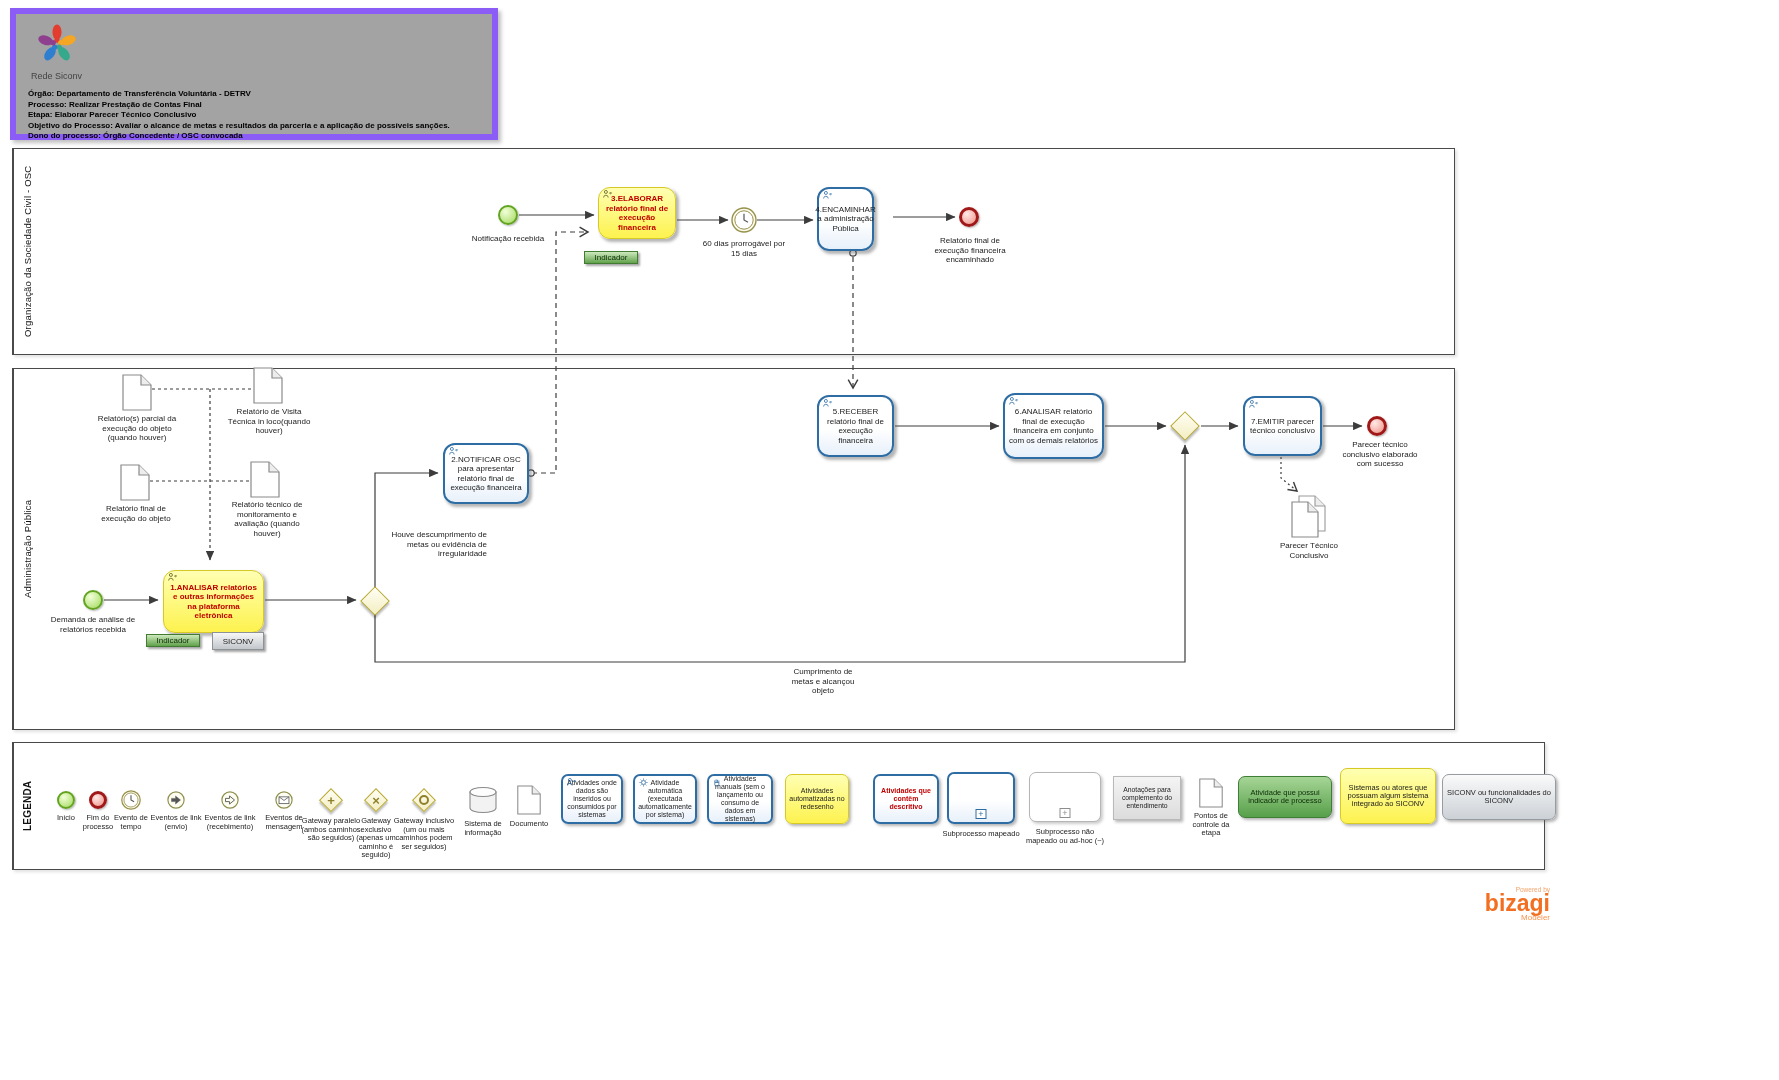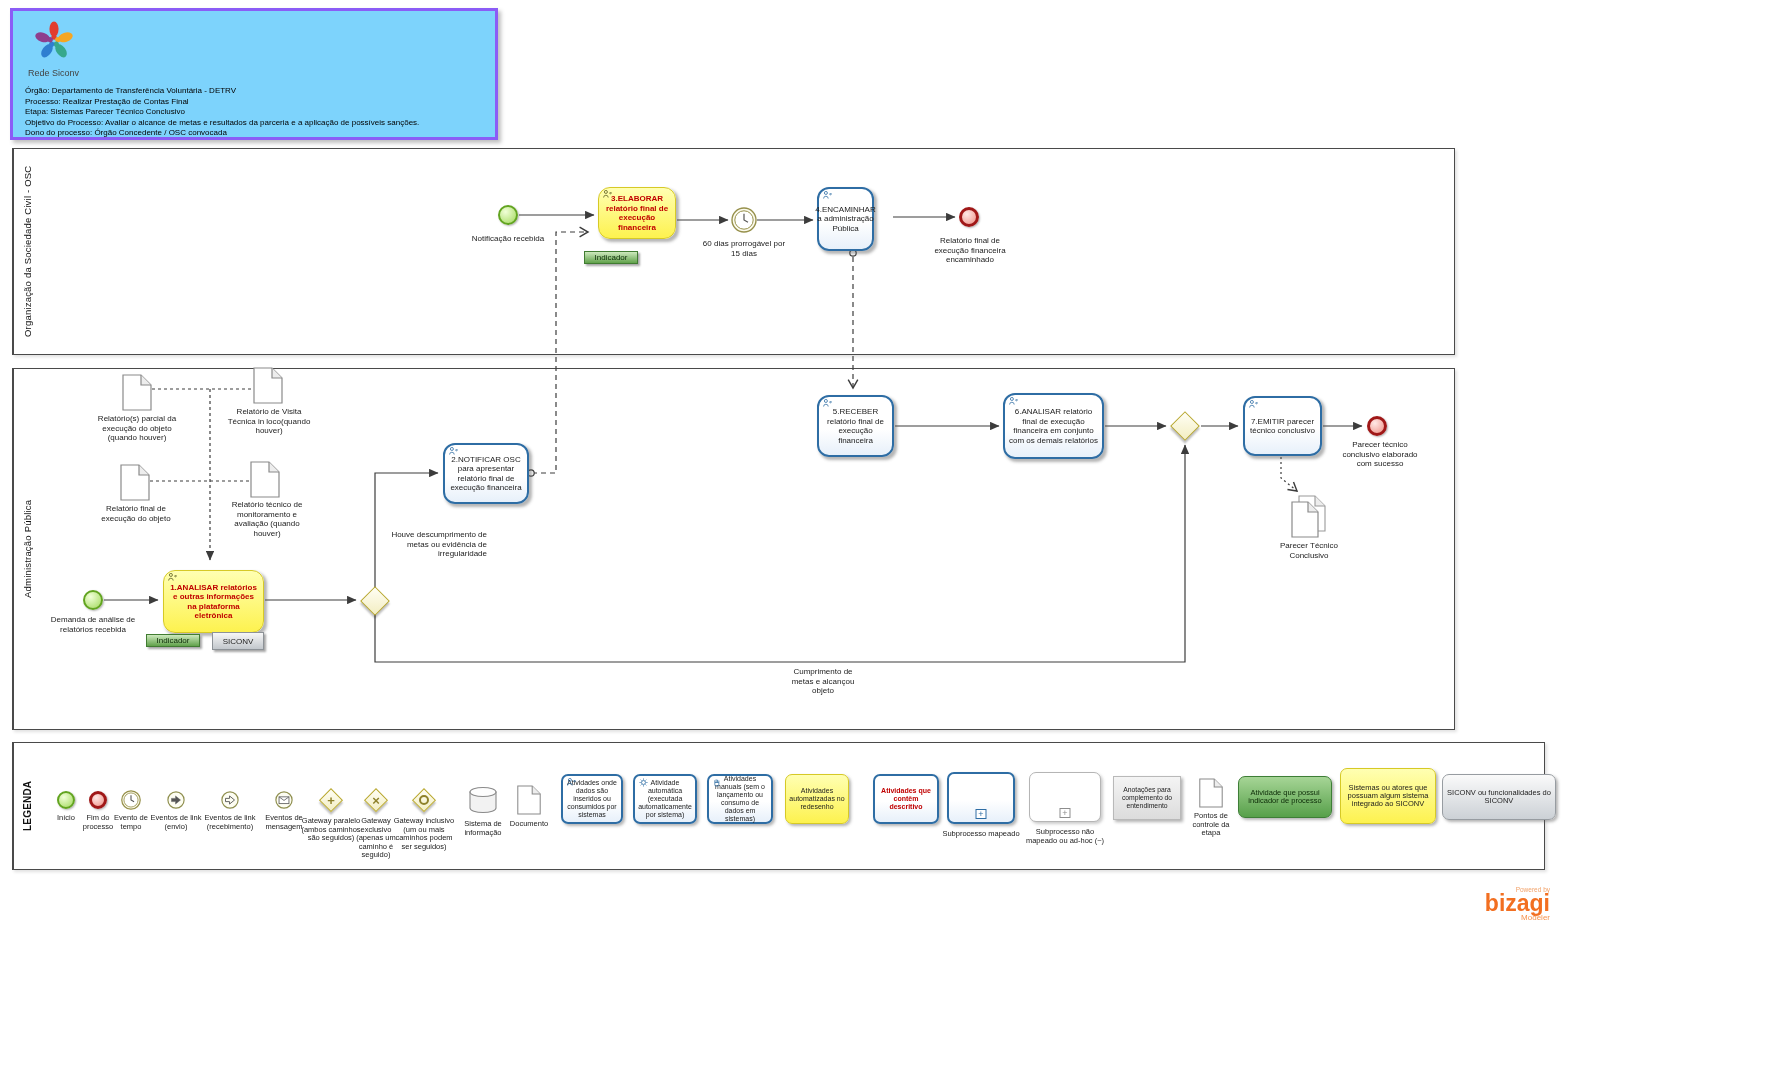--- a/index.html
+++ b/index.html
@@ -7,22 +7,22 @@
   #canvas{position:relative;width:1779px;height:1080px;background:#fff;overflow:hidden;
           font-family:"Liberation Sans","DejaVu Sans",sans-serif;color:#222}
   .abs{position:absolute}
   
   .lane{position:absolute;border:1px solid #4a4a4a;background:#fff;box-shadow:2px 2px 3px rgba(0,0,0,.12)}
   .lane-title{position:absolute;left:0;top:0;bottom:0;width:27px;border-right:1px solid #4a4a4a;
               display:flex;align-items:center;justify-content:center;writing-mode:vertical-rl;
               transform:rotate(180deg);font-size:9.5px;color:#111;letter-spacing:.2px;text-align:center}
   .lane-title.bold{font-weight:bold;font-size:10px}
   
-  .header{border:3px solid #8b5cf6;background:#7dd3fc;box-shadow:3px 3px 4px rgba(0,0,0,.25)}
-  .hl{font-size:8px;font-weight:normal;line-height:10.5px;color:#000;white-space:nowrap}
+  .header{border:6px solid #8b5cf6;background:#a3a3a3;box-shadow:3px 3px 4px rgba(0,0,0,.25)}
+  .hl{font-size:8px;font-weight:bold;line-height:10.5px;color:#000;white-space:nowrap}
   
   .lbl{position:absolute;font-size:8px;line-height:9.5px;text-align:center;color:#222}
   .leg-lbl{position:absolute;font-size:7.5px;line-height:8.5px;text-align:center;color:#222}
   
   .task{position:absolute;border-radius:12px;display:flex;align-items:center;justify-content:center;
         text-align:center;font-size:8px;line-height:9.5px;padding:3px 4px;
         box-shadow:2.5px 2.5px 3px rgba(90,90,90,.45)}
   .leg-task{position:absolute;border-radius:7px;display:flex;align-items:center;justify-content:center;
         text-align:center;font-size:7px;line-height:8px;padding:3px;
         box-shadow:2px 2px 3px rgba(90,90,90,.45)}
@@ -139,21 +139,21 @@
         <g transform="rotate(288)">
             <ellipse cx="0" cy="-11" rx="4.2" ry="7" fill="#8e3f8e"></ellipse>
             <circle cx="0" cy="-3.6" r="2.4" fill="#8e3f8e"></circle>
           </g>
       </g>
     </svg>
     <div class="abs" style="left:15px;top:57px;font-size:9px;color:#444">Rede Siconv</div>
     <div class="abs" style="left:12px;top:75px;width:472px">
       <div class="hl">Órgão: Departamento de Transferência Voluntária - DETRV</div>
       <div class="hl">Processo: Realizar Prestação de Contas Final</div>
-      <div class="hl">Etapa: Sistemas Parecer Técnico Conclusivo</div>
+      <div class="hl">Etapa: Elaborar Parecer Técnico Conclusivo</div>
       <div class="hl">Objetivo do Processo: Avaliar o alcance de metas e resultados da parceria e a aplicação de possíveis sanções.</div>
       <div class="hl">Dono do processo: Órgão Concedente / OSC convocada</div>
     </div>
   </div>
 
   <div class="ev ev-start" style="left:498px;top:205px;width:20px;height:20px"></div>
   <div class="lbl" style="left:466px;top:234px;width:84px">Notificação recebida</div>
 
   <div class="task task-yellow" style="left:598px;top:187px;width:78px;height:52px">
     <span class="pico dark">

